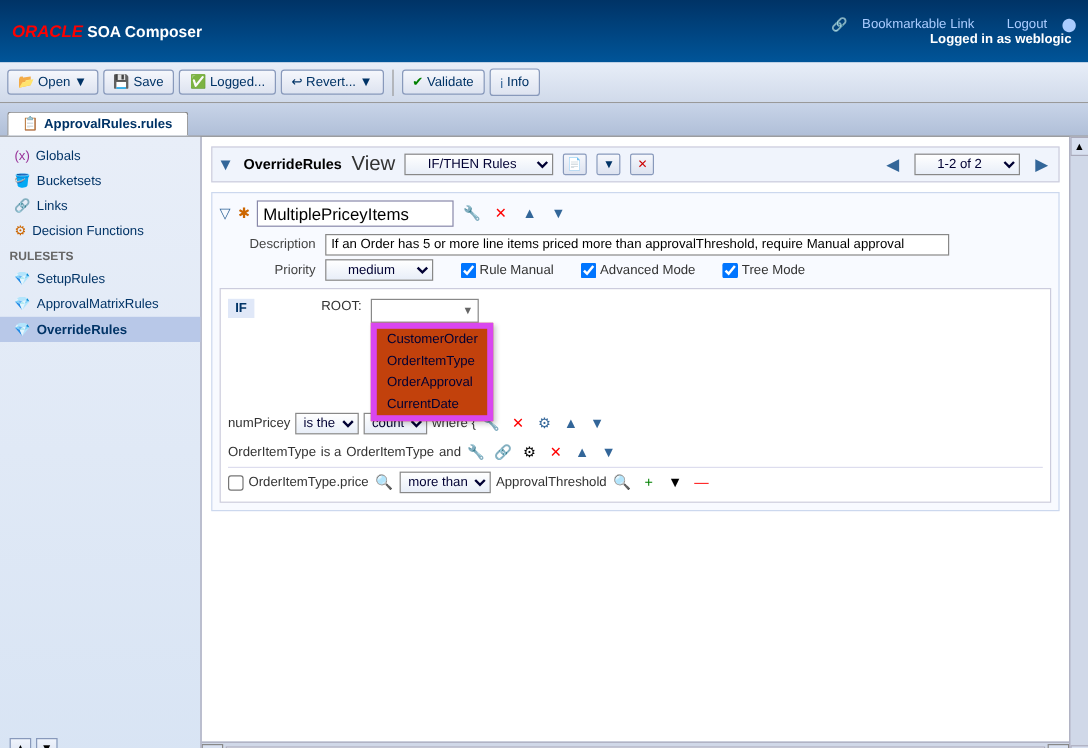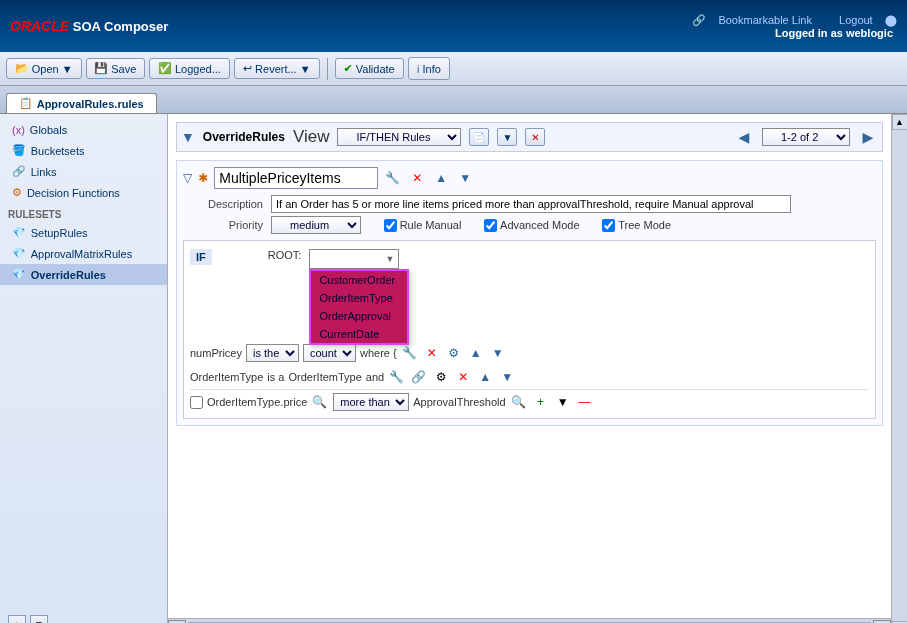--- a/index.html
+++ b/index.html
@@ -220,22 +220,22 @@
       display: flex;
       align-items: center;
       gap: 4px;
       padding: 3px 0;
       flex-wrap: wrap;
     }
     .cond-text { font-size: 11px; color: #333; }
 
     
     .dropdown-box {
-      border: 2px solid #d946ef;
-      background: #be185d;
+      border: 5px solid #d946ef;
+      background: #c2410c;
       box-shadow: 2px 2px 4px rgba(0,0,0,0.2);
       position: absolute;
       z-index: 100;
       min-width: 100px;
     }
     .dropdown-item {
       padding: 3px 8px;
       font-size: 11px;
       color: #003;
       cursor: pointer;

